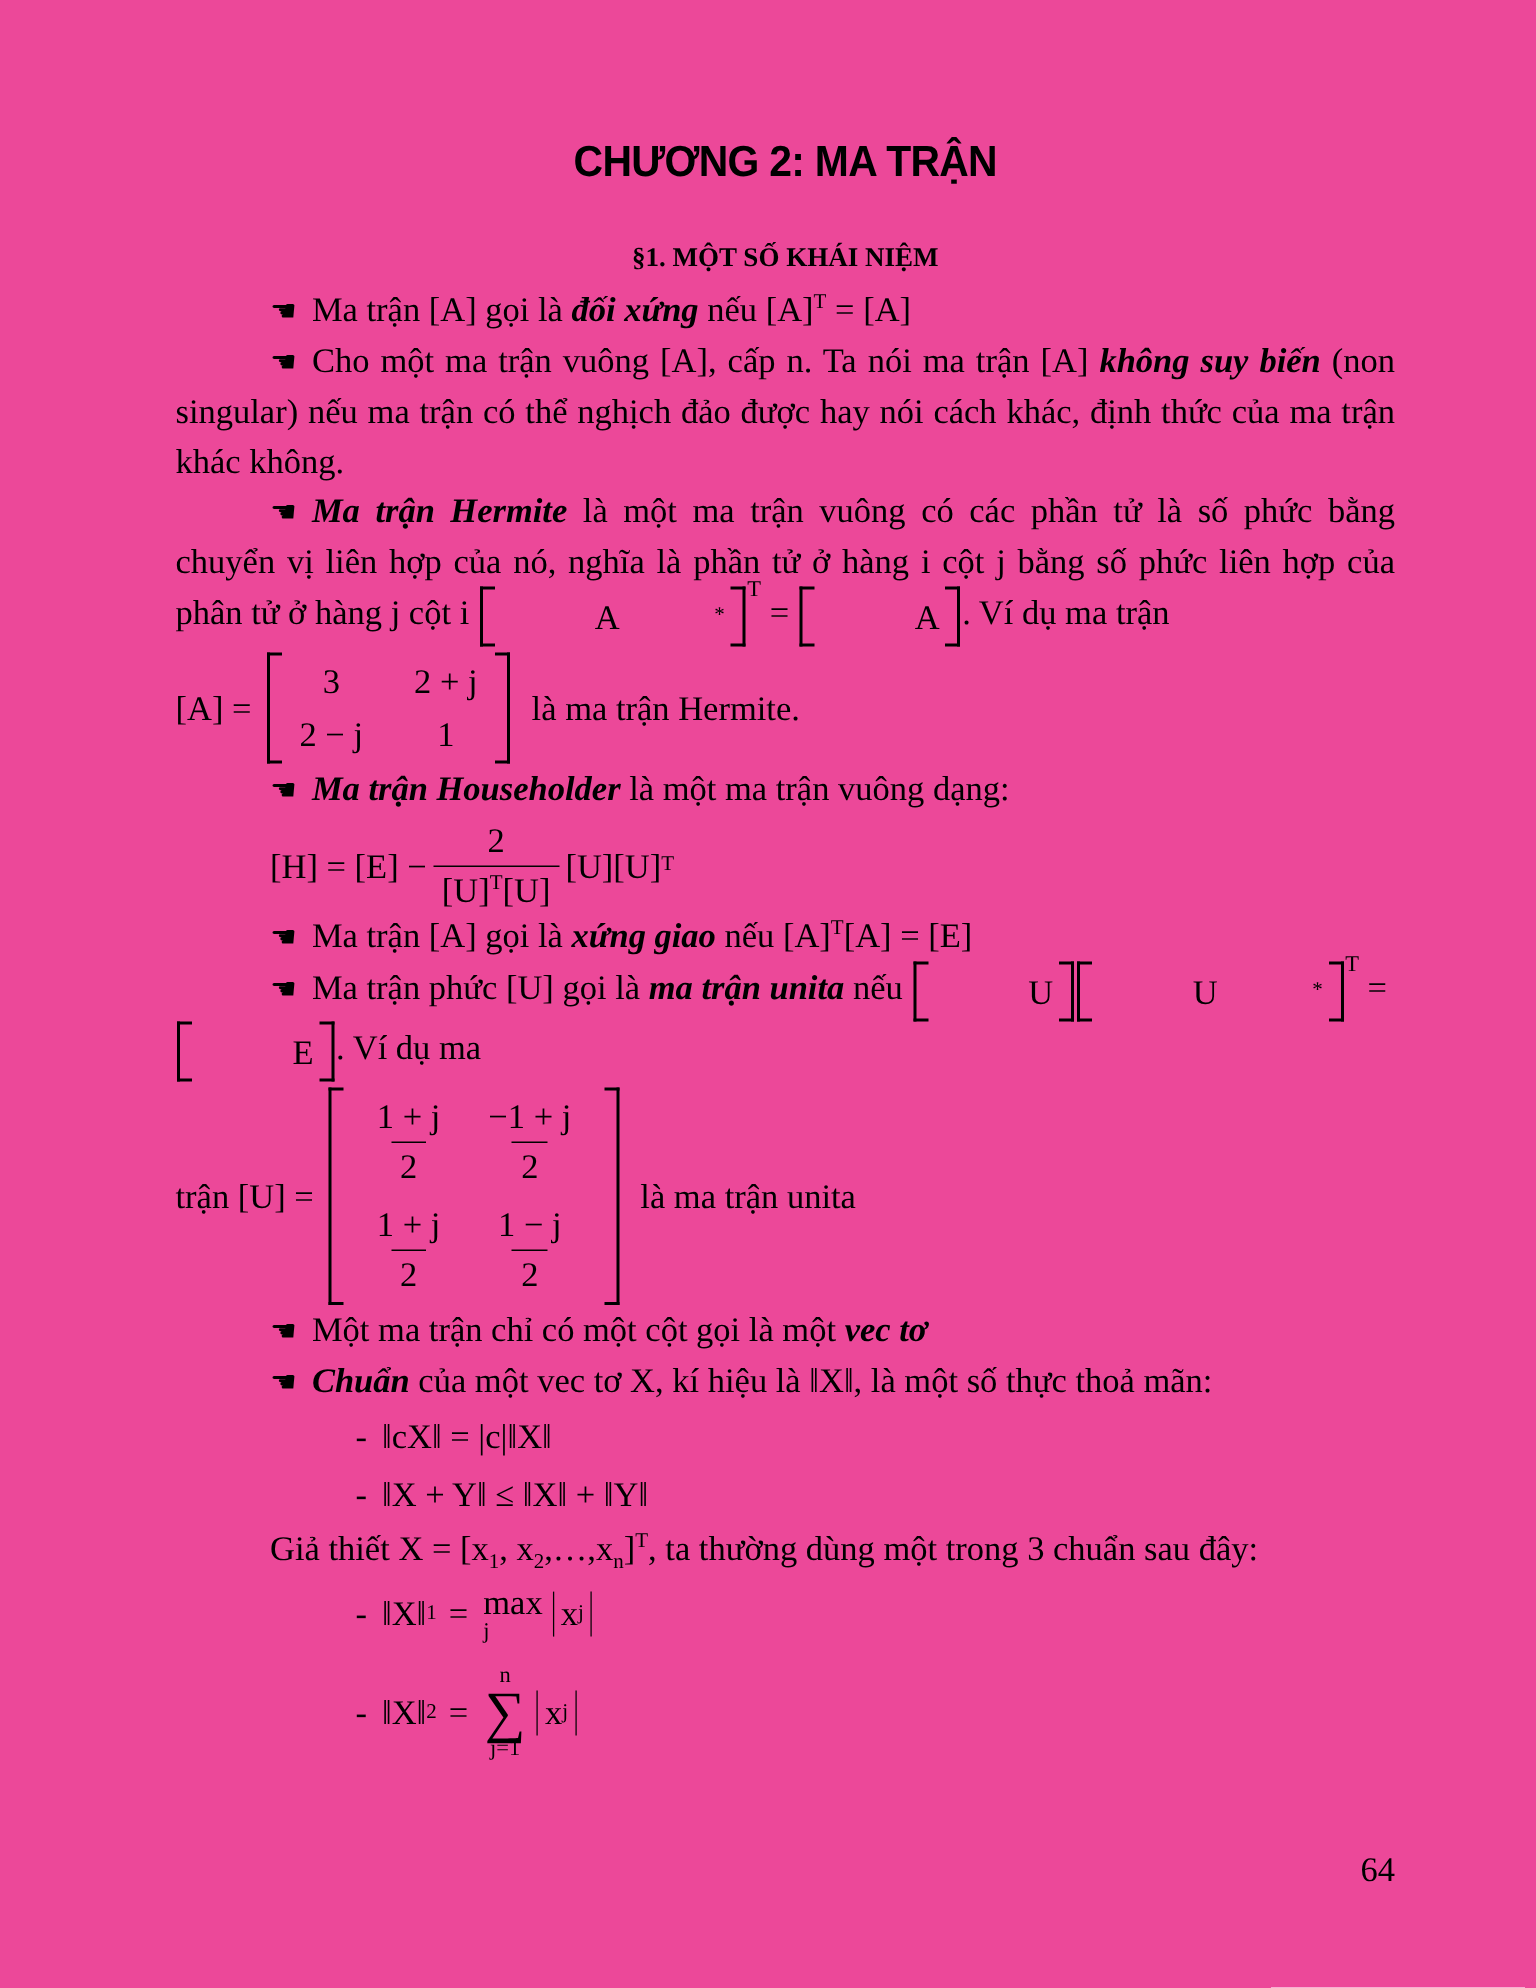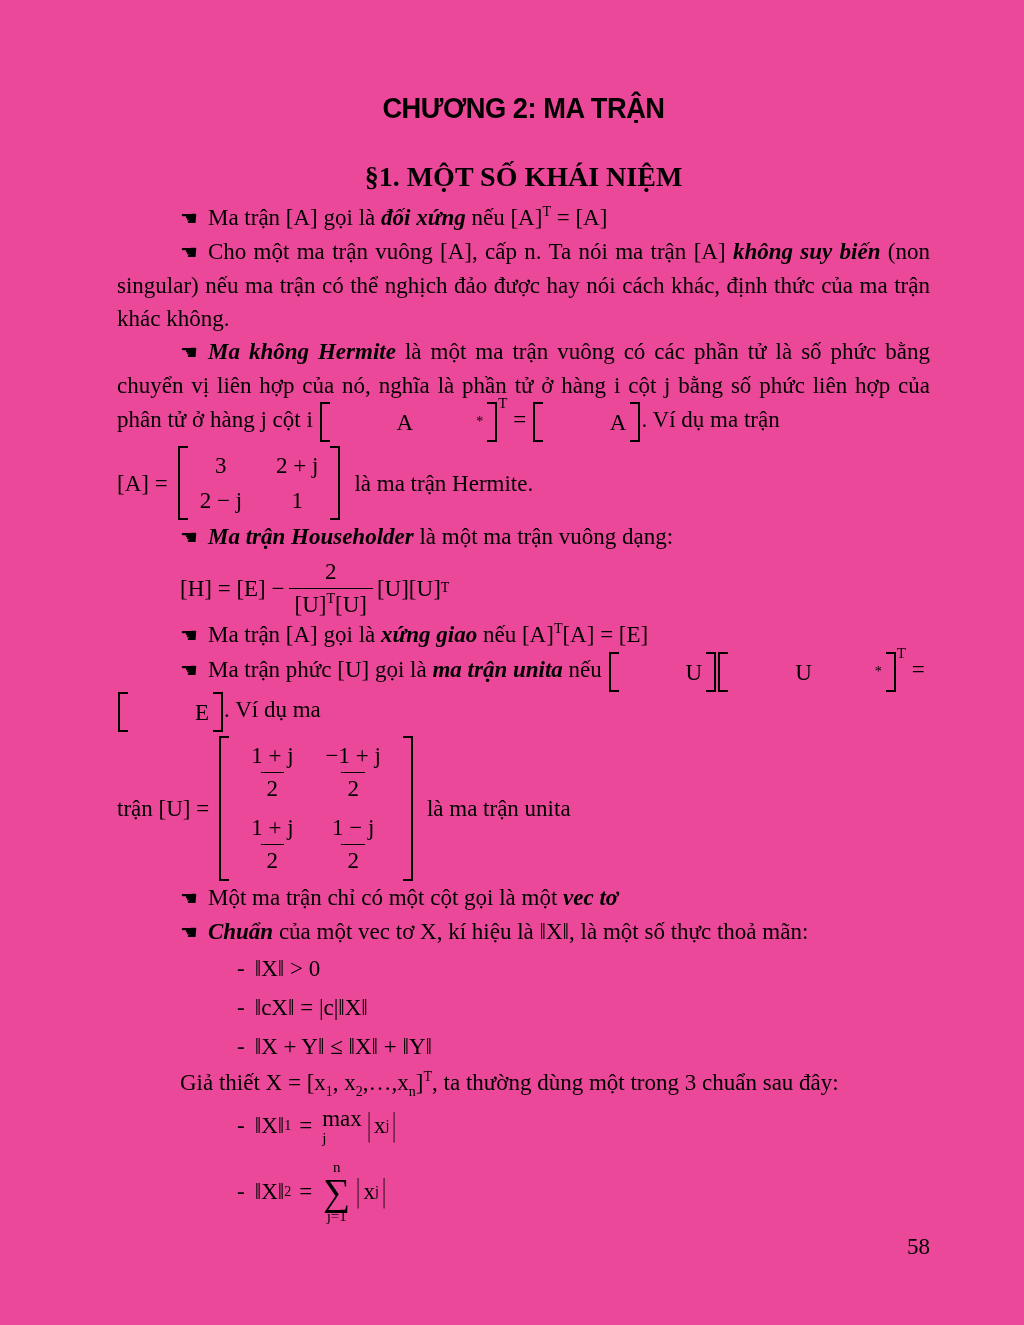--- a/index.html
+++ b/index.html
@@ -8,21 +8,21 @@
     box-sizing:border-box; padding:92px 94px 0 117px;
     font-family:"Liberation Serif","DejaVu Serif","DejaVu Sans",serif;
     color:#000; overflow:hidden;
   }
   .title {
     margin:0 0 36px 0; text-align:center;
     font-family:"Liberation Sans","DejaVu Sans",sans-serif;
     font-size:29px; font-weight:700; letter-spacing:-0.5px;
     transform:scaleX(0.94); transform-origin:50% 50%;
   }
-  .section { margin:0 0 8px 0; text-align:center; font-size:28px; font-weight:700; }
+  .section { margin:0 0 8px 0; text-align:center; font-size:18px; font-weight:700; }
   p { margin:0; font-size:23px; line-height:33px; }
   .indent { text-indent:63px; }
   .just { text-align:justify; }
   .bi { font-weight:700; font-style:italic; }
   .hand { font-family:"DejaVu Sans",sans-serif; font-size:20px; margin-right:10px; font-style:normal; }
   sup.t { font-size:14px; line-height:0; vertical-align:super; }
   sub.s { font-size:14px; line-height:0; vertical-align:sub; }
   .supT2 { font-size:15px; line-height:0; vertical-align:19px; }
   
   .tb { display:inline-flex; align-items:stretch; height:40px; vertical-align:middle; margin:0 1px; }
@@ -59,21 +59,21 @@
 
 <div class="page">
 
   <h1 class="title">CHƯƠNG 2: MA TRẬN</h1>
   <h2 class="section">§1. MỘT SỐ KHÁI NIỆM</h2>
 
   <p class="indent"><span class="hand">☚</span><span>Ma trận [A] gọi là </span><span class="bi">đối xứng</span><span> nếu [A]</span><sup class="t">T</sup><span> = [A]</span></p>
 
   <p class="indent just"><span class="hand">☚</span><span>Cho một ma trận vuông [A], cấp n. Ta nói ma trận [A] </span><span class="bi">không suy biến</span><span> (non singular) nếu ma trận có thể nghịch đảo được hay nói cách khác, định thức của ma trận khác không.</span></p>
 
-  <p class="indent just"><span class="hand">☚</span><span class="bi">Ma không Hermite</span><span> là một ma trận vuông có các phần tử là số phức bằng chuyển vị liên hợp của nó, nghĩa là phần tử ở hàng i cột j bằng số phức liên hợp của phân tử ở hàng j cột i </span><span class="tb">
+  <p class="indent just"><span class="hand">☚</span><span class="bi">Ma trận Hermite</span><span> là một ma trận vuông có các phần tử là số phức bằng chuyển vị liên hợp của nó, nghĩa là phần tử ở hàng i cột j bằng số phức liên hợp của phân tử ở hàng j cột i </span><span class="tb">
         <span class="bl"></span>
         <span class="tbc">
           <span>A</span>
           <sup class="t">*</sup>
         </span>
         <span class="br"></span>
       </span><sup class="supT2">T</sup><span> = </span><span class="tb">
         <span class="bl"></span>
         <span class="tbc">
           <span>A</span>
@@ -156,21 +156,20 @@
     </span>
         <span class="br"></span>
       </span>
     <span class="ml8">là ma trận unita</span>
   </div>
 
   <p class="indent"><span class="hand">☚</span><span>Một ma trận chỉ có một cột gọi là một </span><span class="bi">vec tơ</span></p>
 
   <p class="indent"><span class="hand">☚</span><span class="bi">Chuẩn</span><span> của một vec tơ X, kí hiệu là ‖X‖, là một số thực thoả mãn:</span></p>
 
-  <p class="axiom"><span class="dash">-</span><span>‖X‖ &gt; 0</span></p>
   <p class="axiom"><span class="dash">-</span><span>‖cX‖ = |c|‖X‖</span></p>
   <p class="axiom"><span class="dash">-</span><span>‖X + Y‖ ≤ ‖X‖ + ‖Y‖</span></p>
 
   <p class="indent"><span>Giả thiết X = [x</span><sub class="s">1</sub><span>, x</span><sub class="s">2</sub><span>,…,x</span><sub class="s">n</sub><span>]</span><sup class="t">T</sup><span>, ta thường dùng một trong 3 chuẩn sau đây:</span></p>
 
   <div class="nrow n1row">
     <span class="dash">-</span>
     <span>‖X‖</span>
       <sub class="s">1</sub>
     <span class="eqs">=</span>
@@ -193,14 +192,14 @@
         <span class="lim">n</span>
         <span class="op">∑</span>
         <span class="lim">j=1</span>
       </span>
     <span class="avb">|</span>
       <span>x</span>
       <sub class="s">j</sub>
       <span class="avb">|</span>
   </div>
 
-  <div class="pageno">58</div>
+  <div class="pageno">64</div>
 </div>
 
 </body></html>

